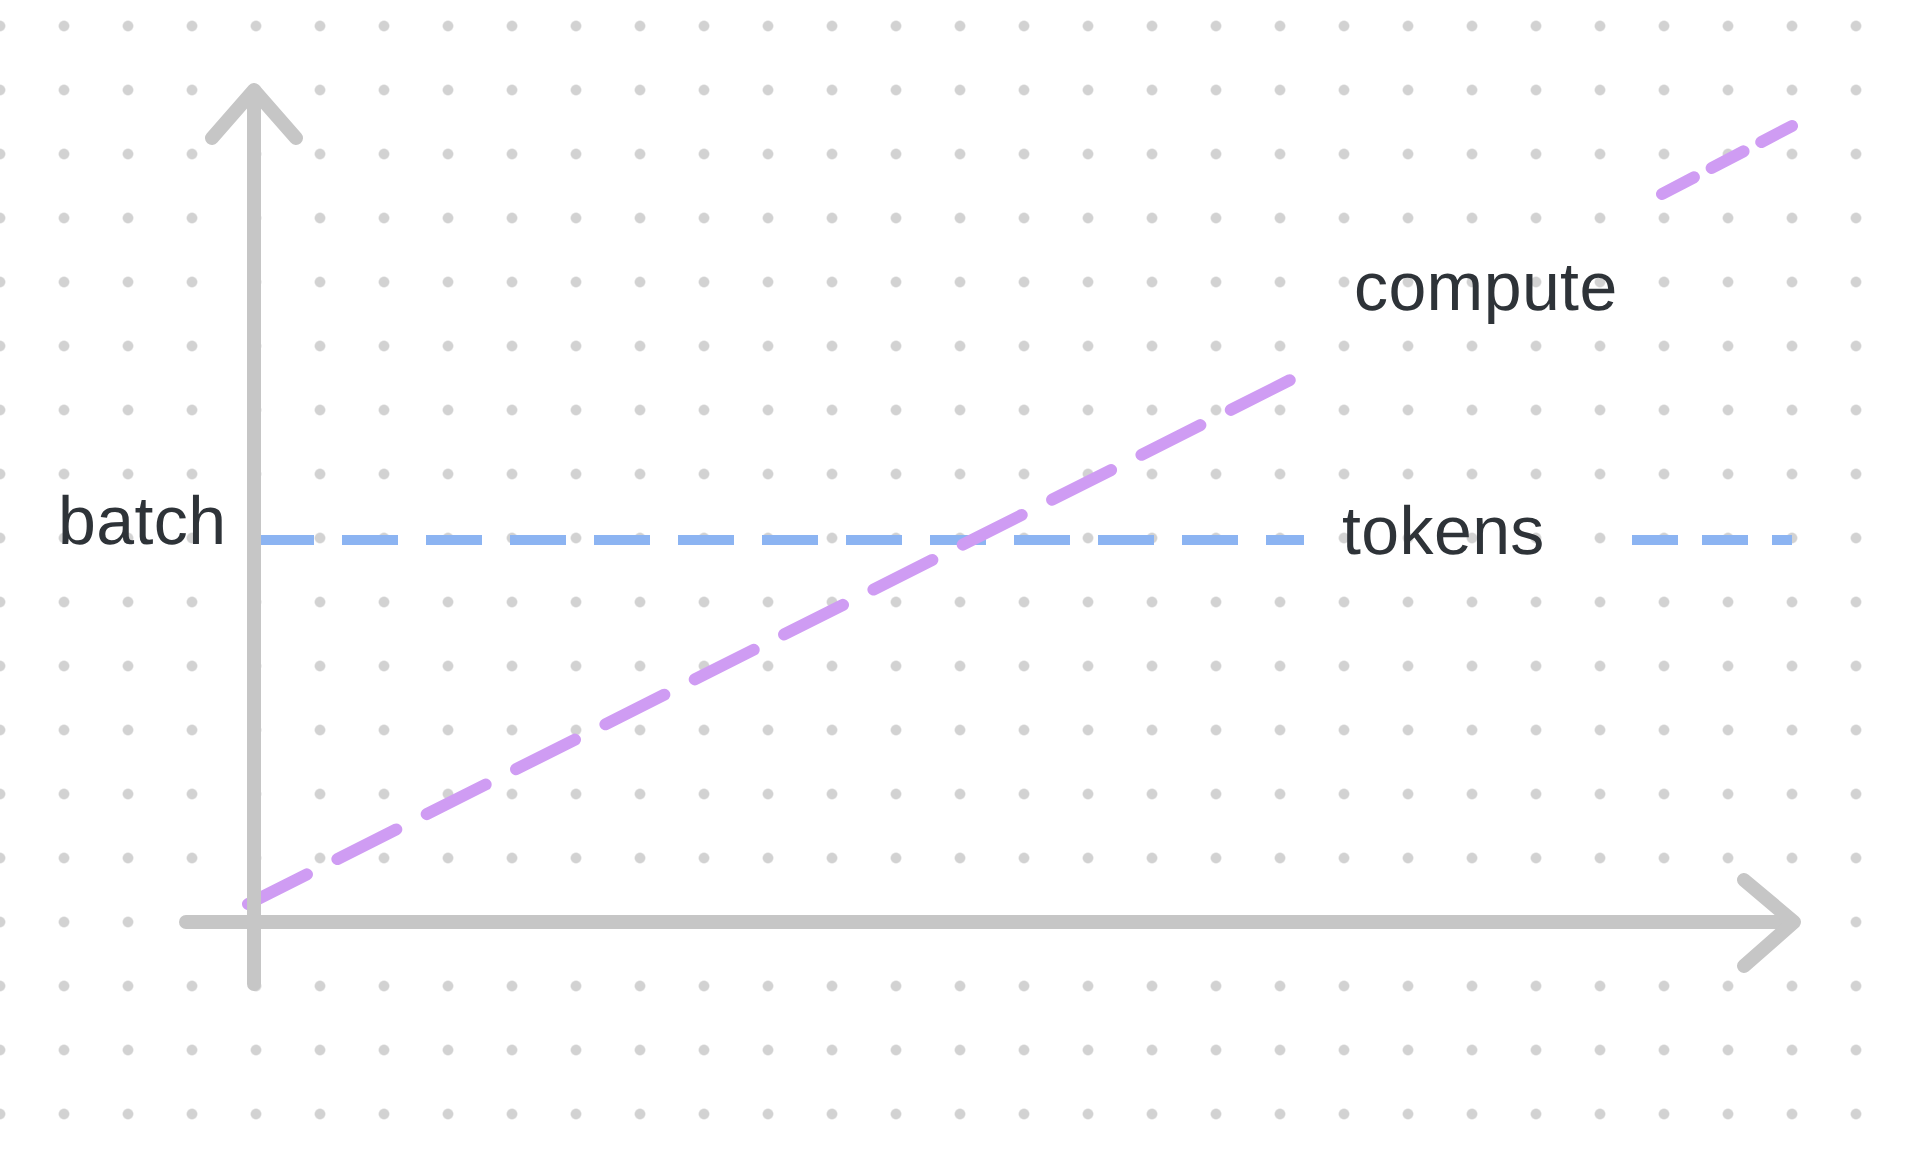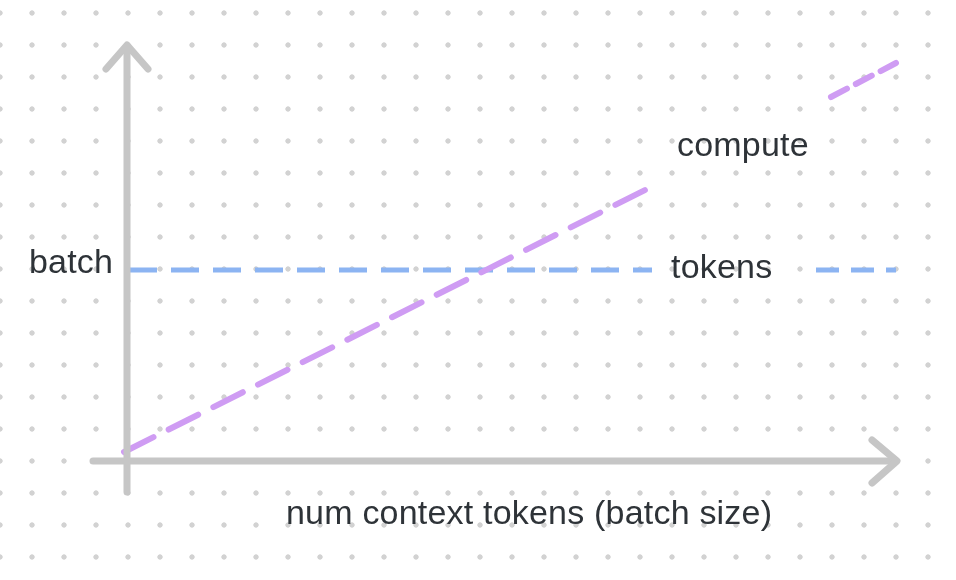--- a/index.html
+++ b/index.html
@@ -57,15 +57,14 @@
     <line x1="93" y1="461" x2="892" y2="461" stroke-width="7" stroke-linecap="round" stroke="#c6c6c6"></line>
     <polyline points="872,440 897,461 872,483" fill="none" stroke-width="7" stroke-linecap="round" stroke-linejoin="round" stroke="#c6c6c6"></polyline>
   </svg>
 
   <div class="lbl lbl-time">batch</div>
 
   <div class="lbl lbl-compute">compute</div>
 
   <div class="lbl lbl-memory">tokens</div>
 
-  <div class="lbl lbl-xaxis">num context tokens (batch size)</div>
 
 </div>
 
 </body></html>

